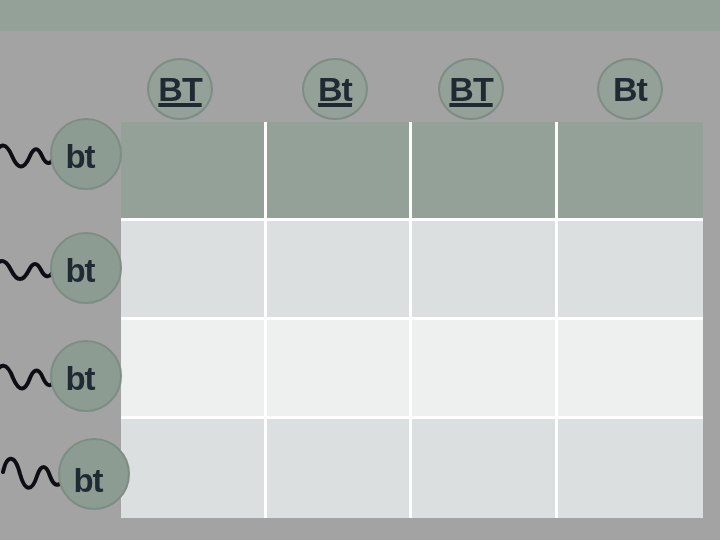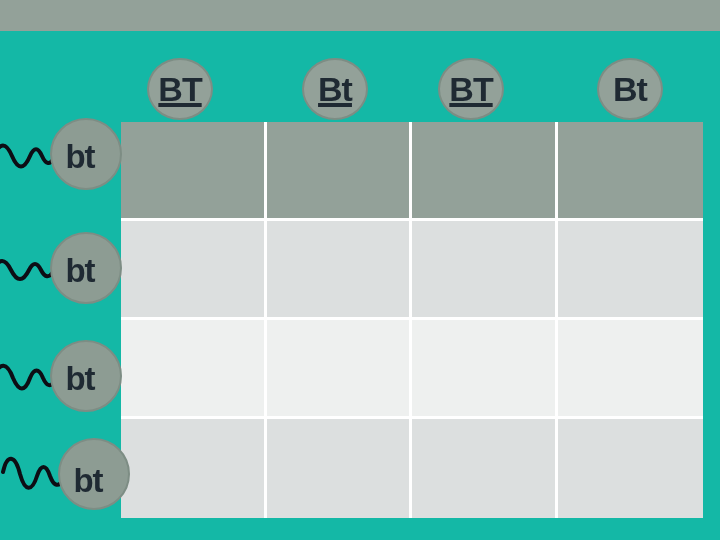--- a/index.html
+++ b/index.html
@@ -14,21 +14,21 @@
     overflow: hidden;
     position: relative;
   }
 
   #slide {
     position: absolute;
     left: 0;
     top: 0;
     width: 720px;
     height: 540px;
-    background: #14b8a6;
+    background: #a3a3a3;
     overflow: hidden;
   }
 
   
   #top-band {
     position: absolute;
     left: 0;
     top: 0;
     width: 720px;
     height: 31px;

